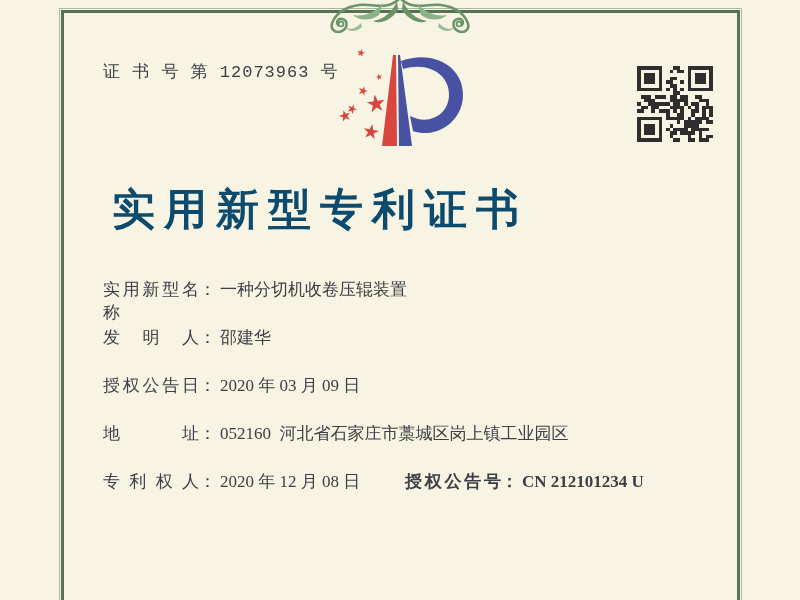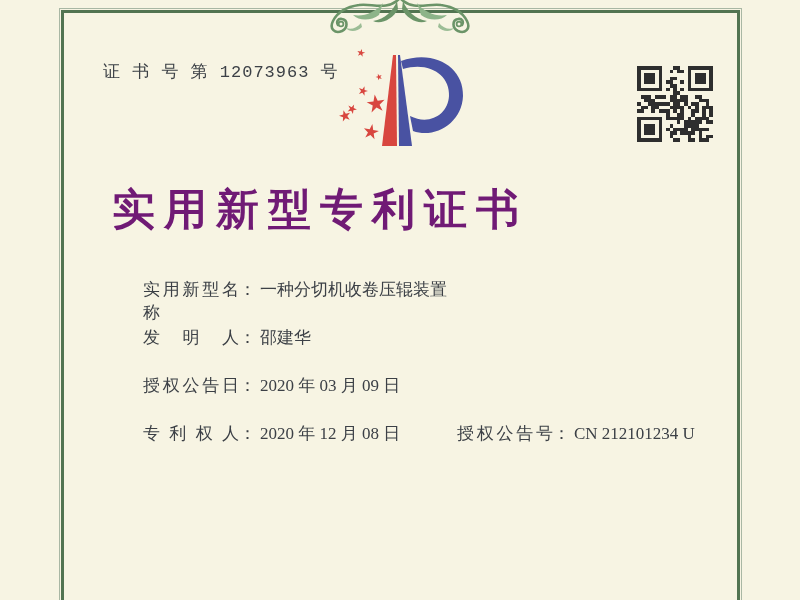--- a/index.html
+++ b/index.html
@@ -27,31 +27,31 @@
     position:absolute;left:103px;top:60px;
     font-size:17px;letter-spacing:1px;color:#3c4046;
     white-space:pre;
     font-family:Liberation Mono, monospace;
   }
   .logo{position:absolute;left:333px;top:46px;width:142px;height:114px;}
   .qr{position:absolute;left:637px;top:66px;width:76px;height:76px;}
   .title{
     position:absolute;left:0;top:181px;width:640px;
     text-align:center;font-size:43px;font-weight:bold;
-    letter-spacing:9px;color:#701a75;
+    letter-spacing:9px;color:#0c4a6e;
   }
   .fields{position:absolute;left:103px;top:278px;width:660px;}
   .row{position:relative;height:48px;font-size:17px;color:#3c4046;}
   .flabel{
     display:inline-block;width:96px;vertical-align:top;
-    text-align:justify;text-align-last:justify;margin-left:40px;
+    text-align:justify;text-align-last:justify;
   }
   .colon{display:inline-block;}
   .fvalue{white-space:pre;margin-left:4px;}
-  .grant-no{position:absolute;left:314px;top:0;}
+  .grant-no{position:absolute;left:302px;top:0;font-weight:bold;}
   .grant-no .flabel{width:96px;}
 </style>
 </head>
 <body>
 
 <div class="frame"></div>
 
 <svg class="ornament" viewBox="0 0 250 40" aria-hidden="true">
   <g id="halfO">
     <path d="M124,2 C112,14 96,6 84,8 C70,10 62,16 58,24 C54,32 60,37 67,34 C73,31 73,23 67,22 C63,21 61,25 63,28" fill="none" stroke="#6b9468" stroke-width="2.6" stroke-linecap="round"></path>
@@ -327,18 +327,21 @@
   <div class="row">
     <span class="flabel">实用新型名称</span><span class="colon">：</span><span class="fvalue">一种分切机收卷压辊装置</span>
   </div>
   <div class="row">
     <span class="flabel">发明人</span><span class="colon">：</span><span class="fvalue">邵建华</span>
   </div>
   <div class="row">
     <span class="flabel">授权公告日</span><span class="colon">：</span><span class="fvalue">2020 年 03 月 09 日</span>
   </div>
   <div class="row">
+    <span class="flabel">地址</span><span class="colon">：</span><span class="fvalue">052160  河北省石家庄市藁城区岗上镇工业园区</span>
+  </div>
+  <div class="row">
     <span class="flabel">专利权人</span><span class="colon">：</span><span class="fvalue">2020 年 12 月 08 日</span>
     <span class="grant-no">
       <span class="flabel">授权公告号</span><span class="colon">：</span><span class="fvalue">CN 212101234 U</span>
     </span>
   </div>
 </div>
 
 </body></html>

